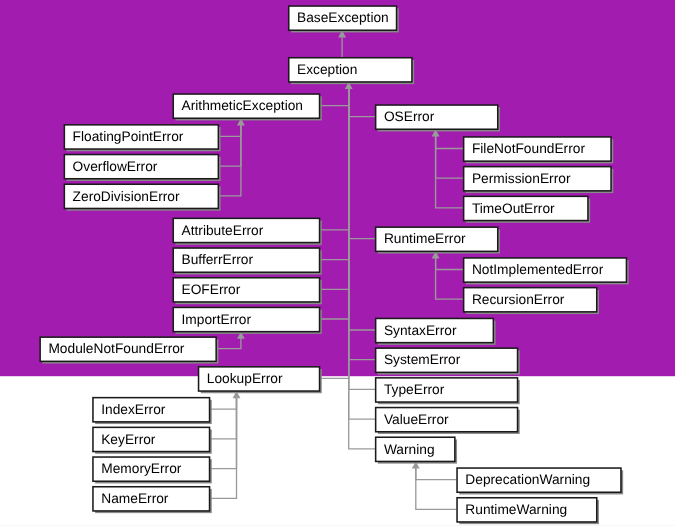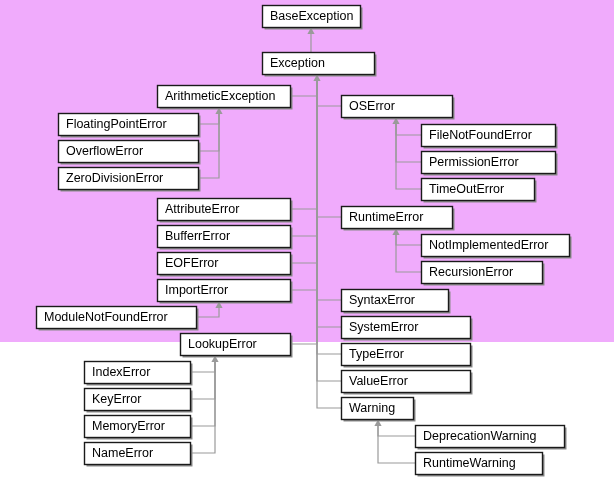--- a/index.html
+++ b/index.html
@@ -11,21 +11,21 @@
   body {
     width: 614px;
     height: 478px;
     font-family: "Liberation Sans", sans-serif;
     overflow: hidden;
   }
   #diagram-root {
     position: relative;
     width: 614px;
     height: 342px;
-    background: #f0abfc;
+    background: #a21caf;
   }
   svg#hierarchy-svg {
     display: block;
     width: 614px;
     height: 478px;
   }
   .node-box {
     fill: #ffffff;
     stroke: #1a1a1a;
     stroke-width: 1.4;

